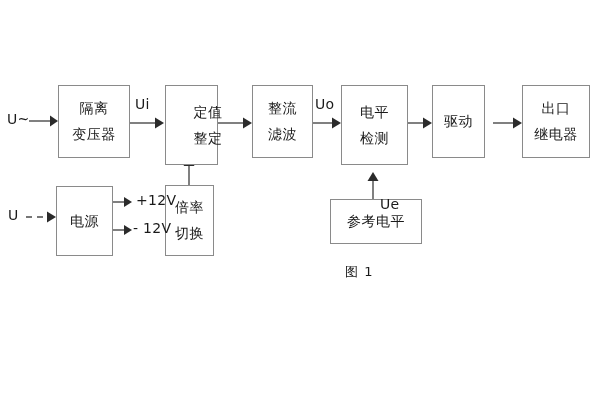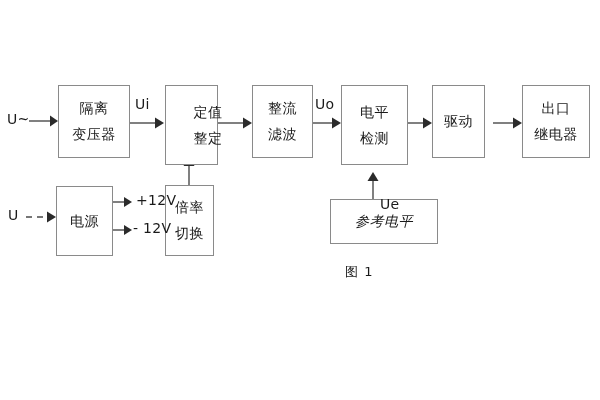--- a/index.html
+++ b/index.html
@@ -148,21 +148,21 @@
 
   <div class="block" style="left:56px; top:186px; width:57px; height:70px;">
     <span class="line">电源</span>
   </div>
 
   <div class="block" style="left:165px; top:185px; width:49px; height:71px;">
     <span class="line">倍率</span>
     <span class="line">切换</span>
   </div>
 
-  <div class="block" style="left:330px; top:199px; width:108px; height:45px;font-style:italic;">
+  <div class="block" style="left:330px; top:199px; width:92px; height:45px;">
     <span class="line">参考电平</span>
   </div>
 
   <span class="lbl" style="left:7px; top:111px;">U~</span>
 
   <span class="lbl" style="left:135px; top:96px;">Ui</span>
 
   <span class="lbl" style="left:315px; top:96px;">Uo</span>
 
   <span class="lbl" style="left:8px; top:207px;">U</span>

